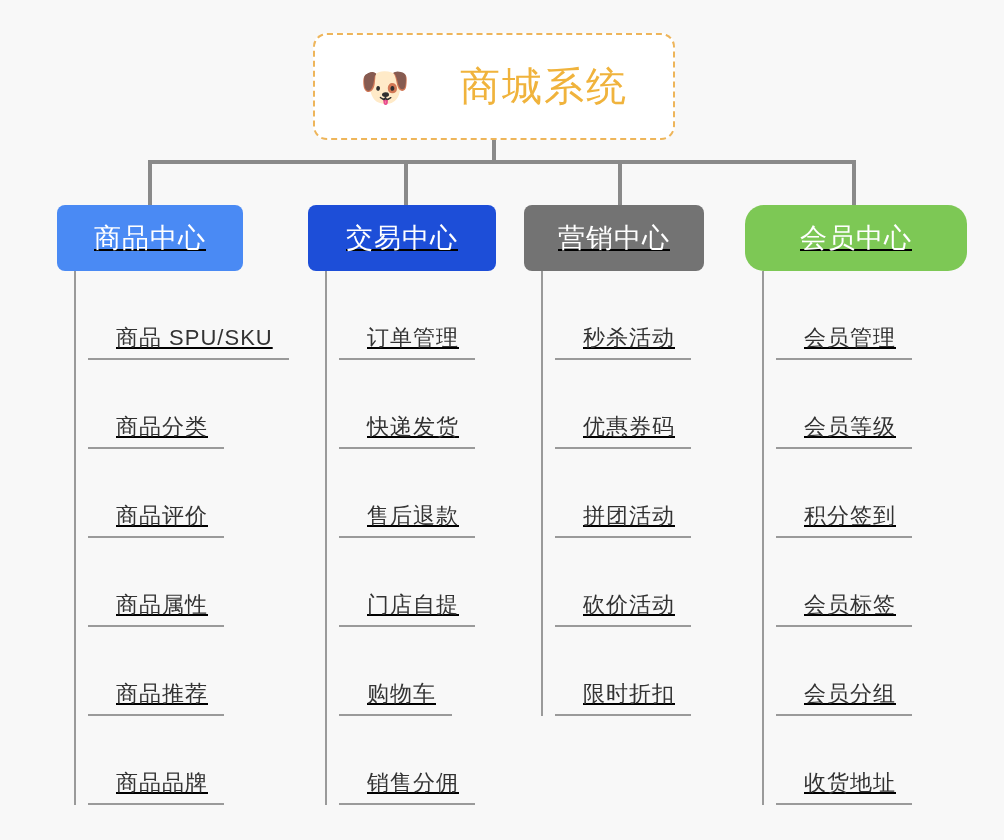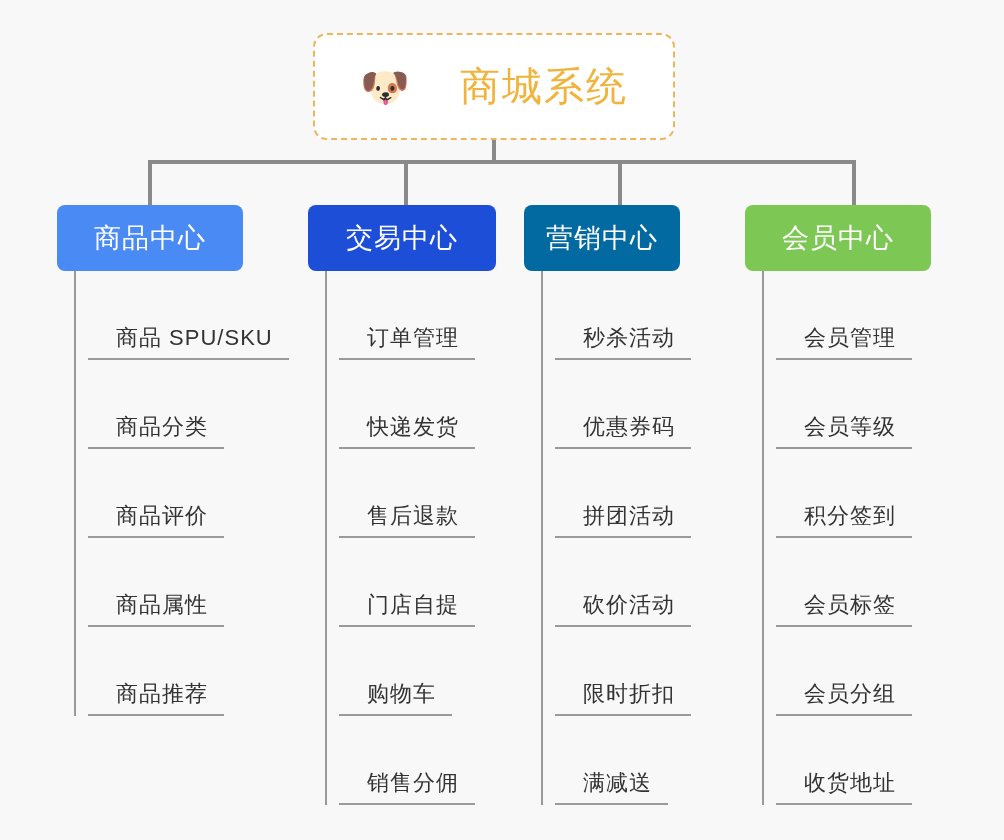--- a/index.html
+++ b/index.html
@@ -73,42 +73,43 @@
   }
   .conn-drop.d1 { left: 148px; }
   .conn-drop.d2 { left: 404px; }
   .conn-drop.d3 { left: 618px; }
   .conn-drop.d4 { left: 852px; }
 
   
   .column {
     position: absolute;
     top: 205px;
+    text-decoration: underline;
   }
   .col-1 { left: 57px;  }
   .col-2 { left: 308px; }
   .col-3 { left: 524px; }
   .col-4 { left: 745px; }
 
   .cat-box {
     height: 66px;
     border-radius: 8px;
     display: flex;
     align-items: center;
     justify-content: center;
     color: #ffffff;
     font-size: 27px;
     letter-spacing: 1px;
     box-sizing: border-box;
     padding: 0 22px;
   }
   .col-1 .cat-box { width: 186px; background: #4a8af4; }
   .col-2 .cat-box { width: 188px; background: #1d4ed8; }
-  .col-3 .cat-box { width: 156px; background: #0369a1; }
-  .col-4 .cat-box { width: 186px; background: #7dc855; }
+  .col-3 .cat-box { width: 180px; background: #737373; }
+  .col-4 .cat-box { width: 222px; background: #7dc855; border-radius: 19px; }
 
   
   .leaves {
     position: relative;
     margin-top: 0;
     padding-top: 0;
     border-left: 2px solid #9a9a9a;
     margin-left: 17px;
     padding-left: 12px;
   }
@@ -158,20 +159,23 @@
         </div>
       <div class="leaf">
           <span class="leaf-label">商品评价</span>
         </div>
       <div class="leaf">
           <span class="leaf-label">商品属性</span>
         </div>
       <div class="leaf">
           <span class="leaf-label">商品推荐</span>
         </div>
+      <div class="leaf">
+          <span class="leaf-label">商品品牌</span>
+        </div>
     </div>
   </div>
 
   <div class="column col-2">
     <div class="cat-box">
       <span>交易中心</span>
     </div>
     <div class="leaves">
       <div class="leaf">
           <span class="leaf-label">订单管理</span>
@@ -207,23 +211,20 @@
         </div>
       <div class="leaf">
           <span class="leaf-label">拼团活动</span>
         </div>
       <div class="leaf">
           <span class="leaf-label">砍价活动</span>
         </div>
       <div class="leaf">
           <span class="leaf-label">限时折扣</span>
         </div>
-      <div class="leaf">
-          <span class="leaf-label">满减送</span>
-        </div>
     </div>
   </div>
 
   <div class="column col-4">
     <div class="cat-box">
       <span>会员中心</span>
     </div>
     <div class="leaves">
       <div class="leaf">
           <span class="leaf-label">会员管理</span>

